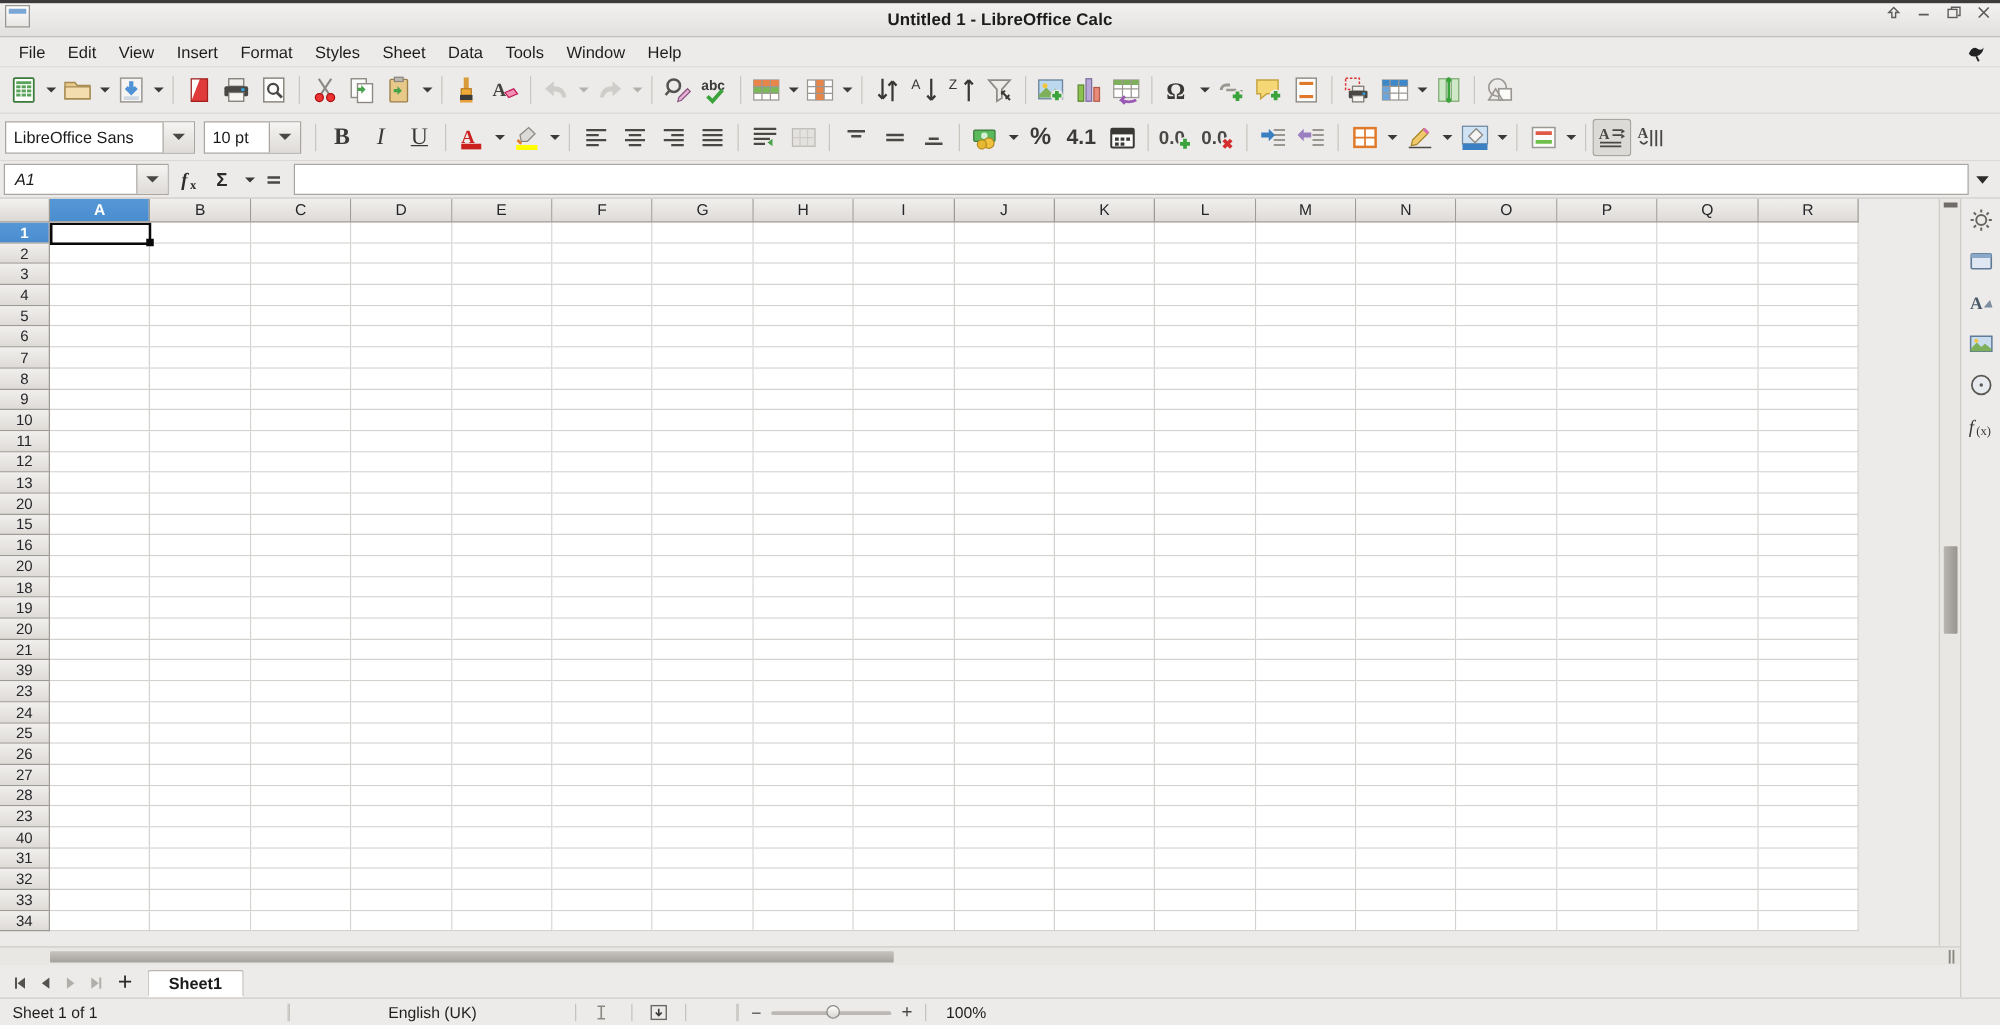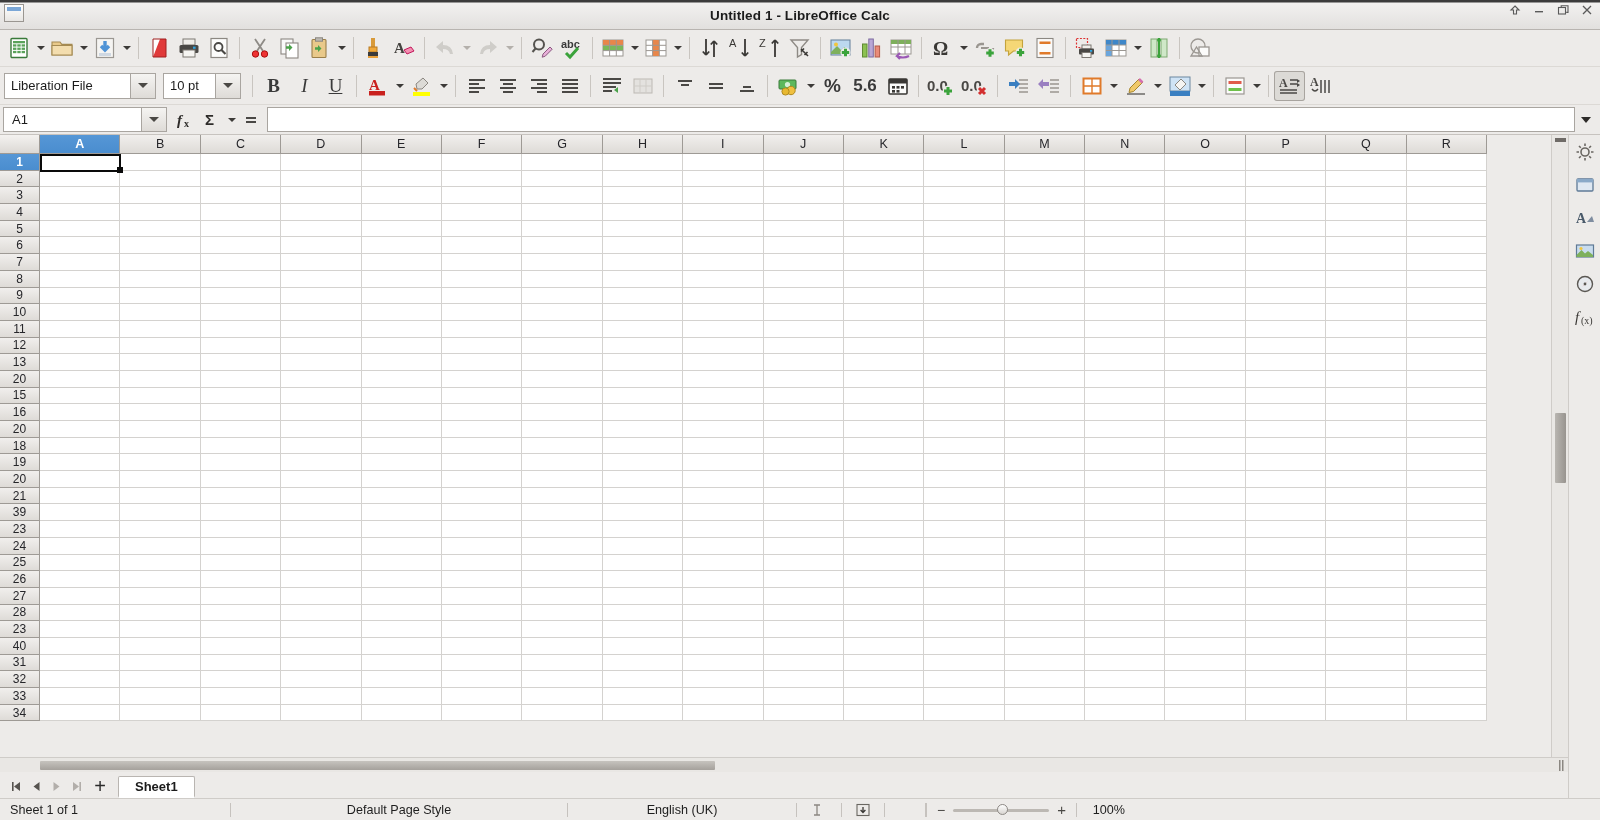--- a/index.html
+++ b/index.html
@@ -99,22 +99,22 @@
   }
   .fmt-btn.pressed { background: #dcdad6; box-shadow: inset 0 0 0 1px #a8a49f; }
   .fmt-txt { font-size: 19px; color: #3a3a3a; line-height: 1; }
 
   
   .formulabar {
     height: 30px; background: #edebe9; display: flex; align-items: center;
     padding: 0 3px; border-bottom: 1px solid #c7c3bf;
   }
   .namebox {
-    width: 164px; height: 25px; background: #fff; border: 1px solid #a9a5a0;
-    display: flex; align-items: center; flex: none;
+    width: 132px; height: 25px; background: #fff; border: 1px solid #a9a5a0;
+    display: flex; align-items: center; flex: none; font-style: italic;
   }
   .namebox .val { padding-left: 8px; font-size: 13px; color: #1b1b1b; flex: 1; }
   .namebox .drop { width: 25px; height: 100%; background: linear-gradient(to bottom,#f5f4f2,#dedbd7);
     border-left: 1px solid #a9a5a0; display: flex; align-items: center; justify-content: center; }
   .namebox .drop i { width:0;height:0;border-left:5px solid transparent;border-right:5px solid transparent;border-top:5.5px solid #4a4844; }
   .fb-btn { width: 26px; height: 26px; display: flex; align-items: center; justify-content: center; cursor: default; flex:none; border-radius:3px; }
   .inputline {
     flex: 1; height: 25px; background: #fff; border: 1px solid #a9a5a0; margin-left: 3px;
     display: flex; align-items: center; padding: 0 5px; font-size: 13px; color: #1b1b1b;
   }
@@ -238,20 +238,39 @@
           </svg>
       </div>
       <div class="win-btn">
         <svg width="12" height="12" viewBox="0 0 12 12">
             <path d="M2 2 L10 10 M10 2 L2 10" stroke="#5a5a5a" stroke-width="1.3"></path>
           </svg>
       </div>
     </div>
   </div>
 
+  <div class="menubar">
+    <div class="menu-item">File</div>
+    <div class="menu-item">Edit</div>
+    <div class="menu-item">View</div>
+    <div class="menu-item">Insert</div>
+    <div class="menu-item">Format</div>
+    <div class="menu-item">Styles</div>
+    <div class="menu-item">Sheet</div>
+    <div class="menu-item">Data</div>
+    <div class="menu-item">Tools</div>
+    <div class="menu-item">Window</div>
+    <div class="menu-item">Help</div>
+    <div class="menu-right-icon">
+      <svg width="18" height="18" viewBox="0 0 18 18">
+          <path d="M3 10 Q6 3 10 6 Q13 8 15 5 Q14 11 9 12 Q5 13 3 10 Z" fill="#222"></path>
+          <path d="M9 12 L11 16" stroke="#222" stroke-width="1.5"></path>
+        </svg>
+    </div>
+  </div>
 
   <div class="toolbar">
 
     <div class="tb-btn">
       <svg class="tb-icon" viewBox="0 0 24 24">
           <rect x="4" y="2.5" width="16" height="19" rx="1" fill="#fff" stroke="#3a7a3a" stroke-width="1.4"></rect>
           <g fill="#5aa35a">
             <rect x="6" y="5" width="12" height="2.3"></rect>
             <rect x="6" y="8.3" width="3.4" height="2.3"></rect>
             <rect x="10.3" y="8.3" width="3.4" height="2.3"></rect>
@@ -558,21 +577,21 @@
       <svg class="tb-icon" viewBox="0 0 24 24">
           <circle cx="10" cy="10" r="7" fill="none" stroke="#9b9792" stroke-width="1.3"></circle>
           <rect x="11" y="11" width="10" height="9" fill="#fbfbfa" stroke="#9b9792" stroke-width="1.3"></rect>
           <path d="M3 20 L8.5 11 L14 20 Z" fill="none" stroke="#9b9792" stroke-width="1.3"></path>
         </svg>
     </div>
   </div>
 
   <div class="fmtbar">
     <div class="combo fontname">
-      <div class="val">Liberation File</div>
+      <div class="val">LibreOffice Sans</div>
       <div class="drop">
           <i></i>
         </div>
     </div>
     <div class="combo fontsize">
       <div class="val">10 pt</div>
       <div class="drop">
           <i></i>
         </div>
     </div>
@@ -689,21 +708,21 @@
           <circle cx="8.5" cy="17.5" r="3.6" fill="#e8b830" stroke="#b08a20" stroke-width="1"></circle>
         </svg>
     </div>
     <div class="tb-arrow">
         <i></i>
       </div>
     <div class="fmt-btn">
       <span class="fmt-txt" style="font-weight:bold;">%</span>
     </div>
     <div class="fmt-btn" style="width:34px;">
-      <span class="fmt-txt" style="font-weight:bold;font-size:17px;">5.6</span>
+      <span class="fmt-txt" style="font-weight:bold;font-size:17px;">4.1</span>
     </div>
     <div class="fmt-btn">
       <svg width="24" height="24" viewBox="0 0 24 24">
           <rect x="3" y="5" width="18" height="15" rx="1" fill="#fbfbfa" stroke="#3a3835" stroke-width="1.6"></rect>
           <rect x="3" y="5" width="18" height="4.5" fill="#3a3835"></rect>
           <g fill="#3a3835">
             <rect x="6" y="12" width="3" height="2.6"></rect>
             <rect x="10.5" y="12" width="3" height="2.6"></rect>
             <rect x="15" y="12" width="3" height="2.6"></rect>
             <rect x="6" y="16" width="3" height="2.6"></rect>
@@ -1686,21 +1705,20 @@
             <text x="1" y="15" font-size="15" font-style="italic" fill="#3a3835" font-family="Liberation Serif, serif">f</text>
             <text x="7" y="17" font-size="10" fill="#3a3835" font-family="Liberation Serif, serif">(x)</text>
           </svg>
       </div>
     </div>
   </div>
 
   <div class="statusbar">
     <div class="sb-cell" style="width:230px;">Sheet 1 of 1</div>
     <div class="sb-sep"></div>
-    <div class="sb-cell" style="width:336px;justify-content:center;">Default Page Style</div>
     <div class="sb-sep"></div>
     <div class="sb-cell" style="width:228px;justify-content:center;">English (UK)</div>
     <div class="sb-sep"></div>
     <div class="sb-cell" style="width:44px;justify-content:center;">
       <svg width="16" height="14" viewBox="0 0 16 14">
           <path d="M3 2 H9 M6 2 V12 M3 12 H9" stroke="#8b8781" stroke-width="1.3" fill="none"></path>
         </svg>
     </div>
     <div class="sb-sep"></div>
     <div class="sb-cell" style="width:42px;justify-content:center;">

